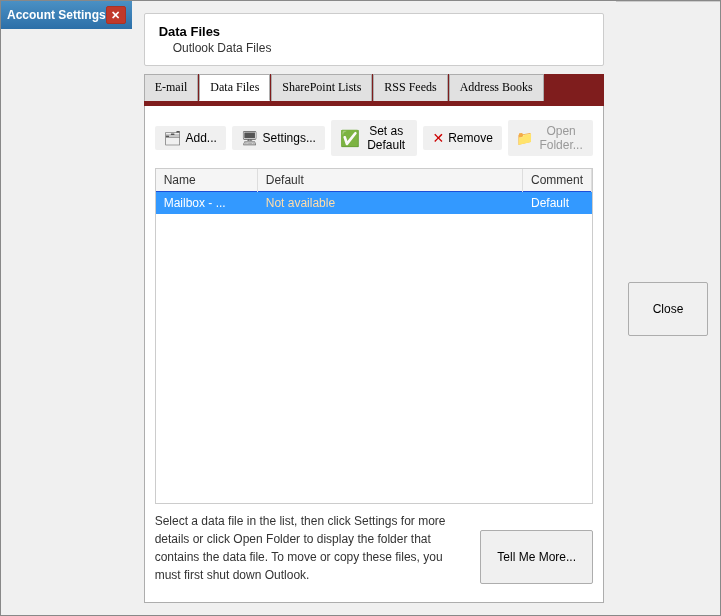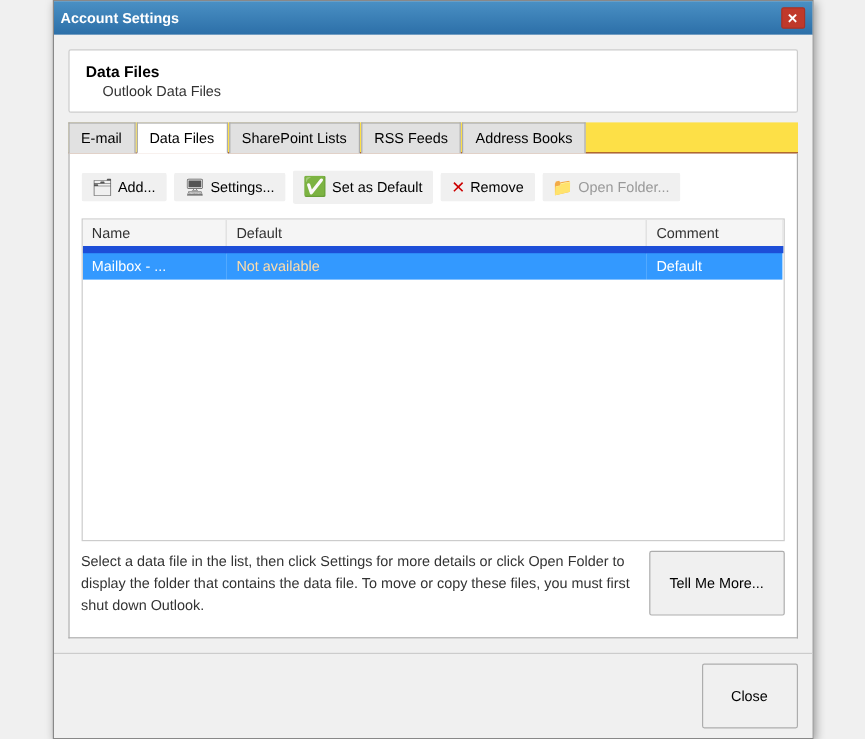--- a/index.html
+++ b/index.html
@@ -9,27 +9,26 @@
       background: #f0f0f0;
       display: flex;
       align-items: center;
       justify-content: center;
       width: 721px;
       height: 616px;
       overflow: hidden;
     }
 
     .window {
-      width: 634px;
+      width: 721px;
       height: 616px;
       background: #f0f0f0;
       border: 1px solid #888;
       box-shadow: 2px 2px 8px rgba(0,0,0,0.4);
       display: flex;
-      flex-direction: column;
     }
 
     .title-bar {
       height: 28px;
       background: linear-gradient(to bottom, #4a90c4 0%, #2c6fa8 100%);
       display: flex;
       align-items: center;
       justify-content: space-between;
       padding: 0 6px;
       flex-shrink: 0;
@@ -90,22 +89,23 @@
     }
 
     .tabs-container {
       display: flex;
       flex-direction: column;
       flex: 1;
     }
 
     .tab-bar {
       display: flex;
-      border-bottom: 1px solid #7f1d1d;
-      background: #fde047;
+      border-bottom: 6px solid #7f1d1d;
+      background: #7f1d1d;
+      font-family: Liberation Serif, serif;
     }
 
     .tab {
       padding: 5px 10px;
       border: 1px solid #adadad;
       border-bottom: none;
       background: #e1e1e1;
       cursor: pointer;
       font-size: 12px;
       margin-right: 1px;
@@ -165,21 +165,21 @@
       overflow: auto;
     }
 
     table {
       width: 100%;
       border-collapse: collapse;
     }
 
     .table-header {
       background: #f5f5f5;
-      border-bottom: 6px solid #1d4ed8;
+      border-bottom: 1px solid #1d4ed8;
     }
 
     .table-header th {
       text-align: left;
       padding: 4px 8px;
       font-weight: normal;
       font-size: 12px;
       border-right: 1px solid #ddd;
       color: #333;
     }

